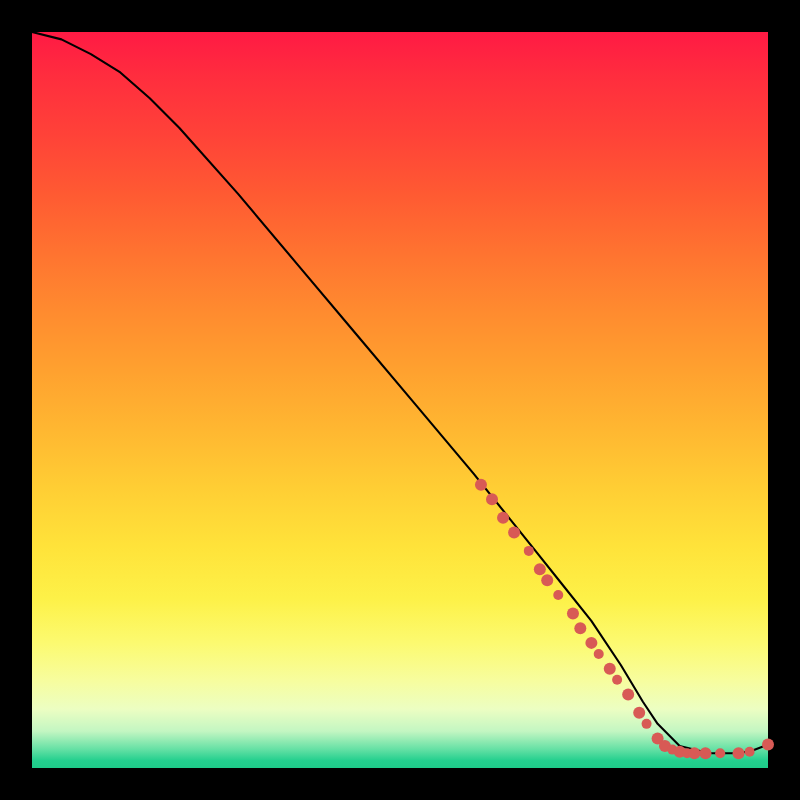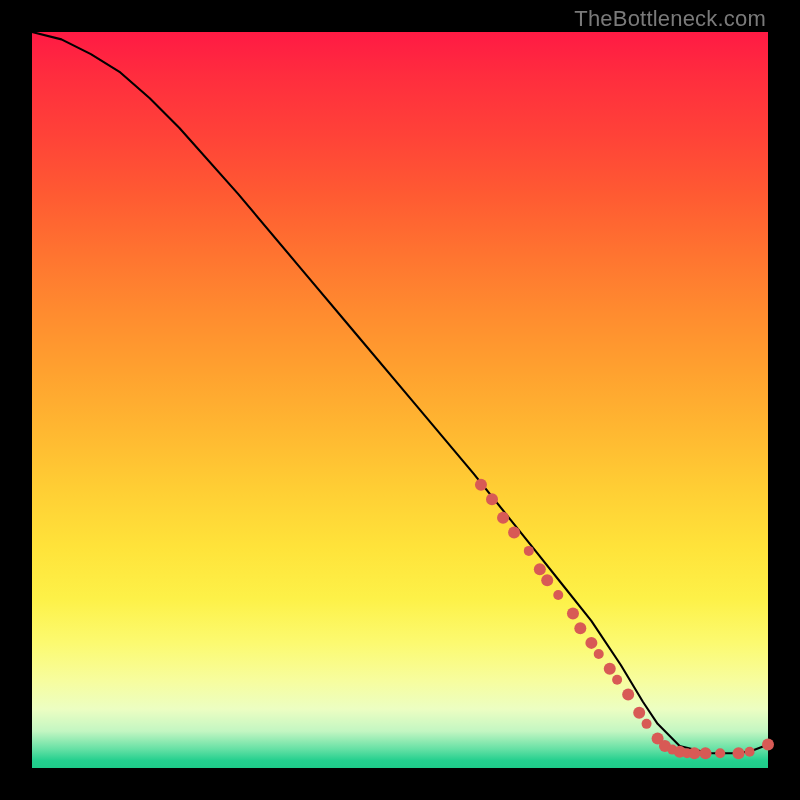--- a/index.html
+++ b/index.html
@@ -73,21 +73,20 @@
     fill: #d85a55;
     stroke: #d85a55;
     stroke-width: 0;
   }
 </style>
 </head>
 <body>
 
 <div class="stage">
   <div class="plot-area"></div>
-  <div class="watermark">TheBottleneck.com</div>
   <svg class="overlay" viewBox="0 0 736 736" preserveAspectRatio="none">
     <path id="curve-path" class="curve" d="M0.00 0.00 L29.44 7.36 L58.88 22.08 L88.32 40.48 L117.76 66.24 L147.20 95.68 L206.08 161.92 L264.96 231.84 L323.84 301.76 L382.72 371.68 L441.60 441.60 L500.48 515.20 L529.92 552.00 L559.36 588.80 L588.80 632.96 L610.88 669.76 L625.60 691.84 L647.68 713.92 L677.12 721.28 L706.56 721.28 L721.28 718.34 L736.00 712.45"></path>
     <g id="dots">
         <circle cx="448.96" cy="452.64" r="6" class="dot" fill="#d85a55"></circle>
         <circle cx="460.00" cy="467.36" r="6" class="dot" fill="#d85a55"></circle>
         <circle cx="471.04" cy="485.76" r="6" class="dot" fill="#d85a55"></circle>
         <circle cx="482.08" cy="500.48" r="6" class="dot" fill="#d85a55"></circle>
         <circle cx="496.80" cy="518.88" r="5" class="dot" fill="#d85a55"></circle>
         <circle cx="507.84" cy="537.28" r="6" class="dot" fill="#d85a55"></circle>
         <circle cx="515.20" cy="548.32" r="6" class="dot" fill="#d85a55"></circle>

